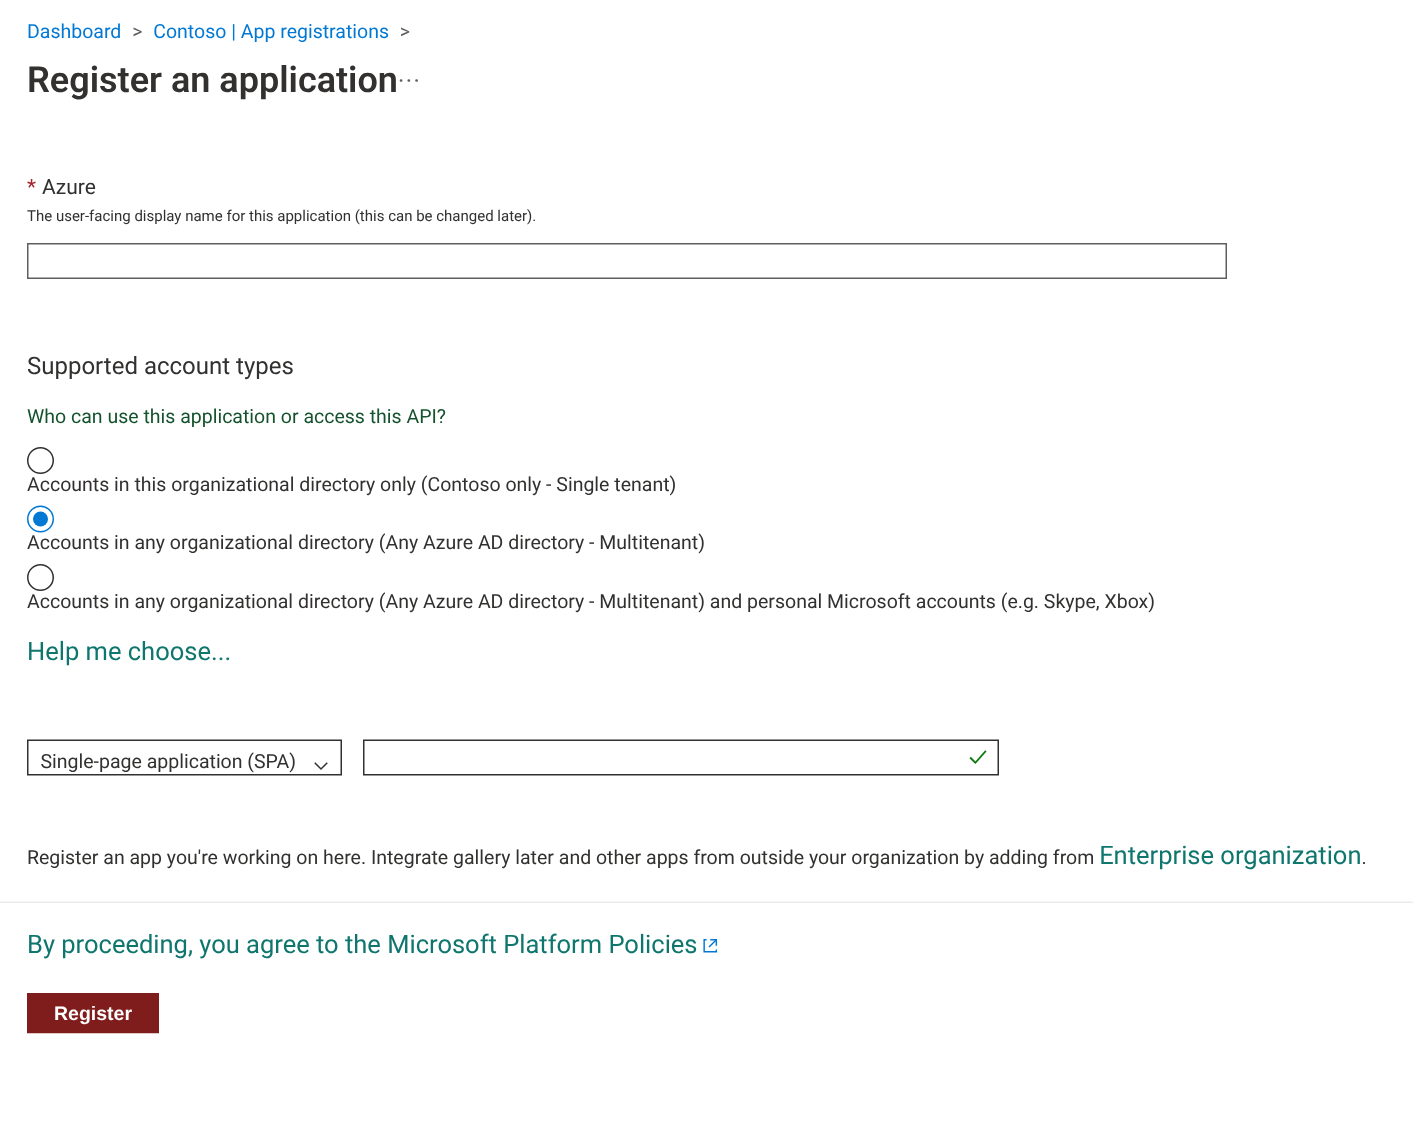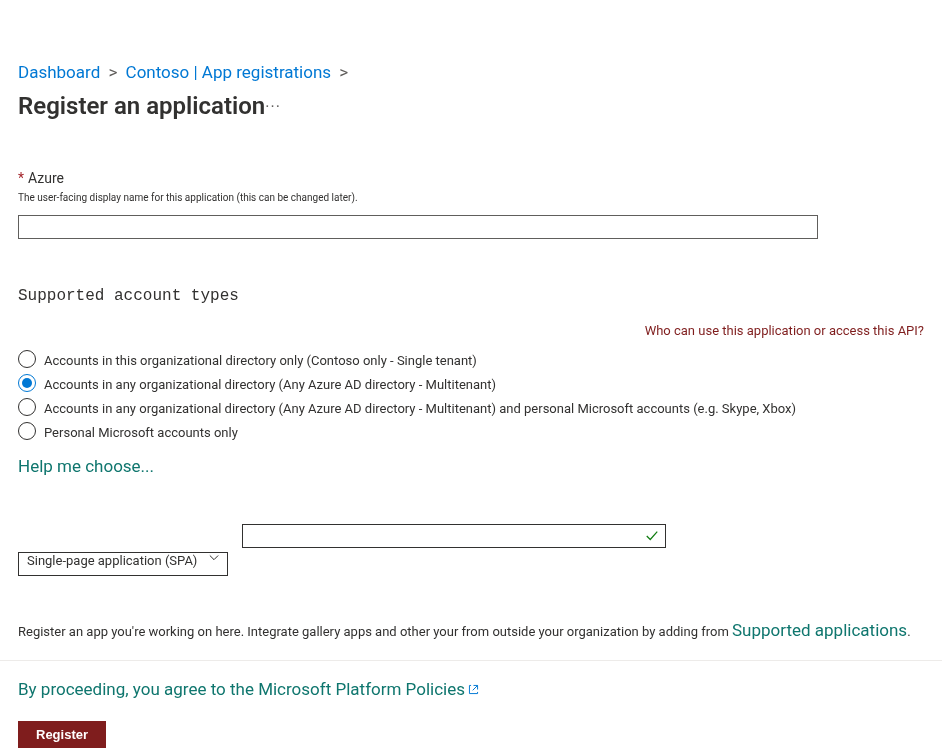--- a/index.html
+++ b/index.html
@@ -5,62 +5,61 @@
   * { box-sizing: border-box; margin: 0; padding: 0; }
   body {
     font-family: "Segoe UI", -apple-system, BlinkMacSystemFont, Roboto, "Helvetica Neue", sans-serif;
     font-size: 13px;
     color: #323130;
     background: #fff;
     padding: 14px 18px 0 18px;
     width: 942px;
   }
   .breadcrumb {
-    font-size: 17px;
+    font-size: 13px;
     color: #605e5c;
     margin-bottom: 10px;
-    margin-top: 48px;
   }
   .breadcrumb a { color: #0078d4; text-decoration: none; }
   .breadcrumb .sep { color: #605e5c; margin: 0 4px; }
   .title-row { display: flex; align-items: center; margin-bottom: 50px; }
   h1.page-title { font-size: 24px; font-weight: 600; color: #323130; }
   .more-icon { color: #605e5c; font-size: 16px; letter-spacing: 1px; cursor: pointer; }
   .section-label { font-size: 14px; color: #323130; margin-bottom: 6px; }
   .req-star { color: #a4262c; margin-right: 4px; }
   .help-text { font-size: 10px; color: #323130; margin-bottom: 12px; }
   .text-input {
     width: 800px;
     height: 24px;
     border: 1px solid #605e5c;
     padding: 2px 6px;
     font-size: 13px;
     margin-bottom: 48px;
   }
-  h2.section-heading { font-size: 16px; font-weight: 400; color: #323130; margin-bottom: 18px; font-family: Liberation Mono, monospace; }
-  .prompt-text { font-size: 13px; color: #7f1d1d; margin-bottom: 12px; text-align: right; }
+  h2.section-heading { font-size: 16px; font-weight: 400; color: #323130; margin-bottom: 18px; }
+  .prompt-text { font-size: 13px; color: #14532d; margin-bottom: 12px; }
   .radio-group { margin-bottom: 16px; }
-  .radio-row { display: flex; align-items: flex-end; margin-bottom: 6px; cursor: pointer; }
+  .radio-row { display: flex; align-items: flex-start; margin-bottom: 6px; cursor: pointer; flex-direction: column; }
   .radio-circle {
     width: 18px; height: 18px; border: 1px solid #323130; border-radius: 50%;
     margin-right: 8px; display: flex; align-items: center; justify-content: center;
     flex-shrink: 0;
   }
   .radio-circle.selected { border-color: #0078d4; }
   .radio-dot { width: 10px; height: 10px; background: #0078d4; border-radius: 50%; display: none; }
   .radio-circle.selected .radio-dot { display: block; }
   .radio-label { font-size: 13px; color: #323130; }
   .link { color: #0f766e; text-decoration: none; font-size: 17px; cursor: pointer; }
   .redirect-section { margin-top: 48px; }
   .redirect-desc { font-size: 13px; color: #323130; max-width: 800px; margin-bottom: 16px; line-height: 1.4; }
   .redirect-row { display: flex; gap: 14px; margin-bottom: 44px; }
   .select-wrap {
     width: 210px; height: 24px; border: 1px solid #323130;
-    display: flex; align-items: flex-start; justify-content: space-between;
-    padding: 0 8px; cursor: pointer; font-size: 13px; margin-top: 28px;
+    display: flex; align-items: flex-end; justify-content: space-between;
+    padding: 0 8px; cursor: pointer; font-size: 13px;
   }
   .chevron-down {
     width: 10px; height: 10px; display: inline-block;
   }
   .chevron-down svg { display: block; }
   .uri-input-wrap {
     width: 424px; height: 24px; border: 1px solid #323130;
     display: flex; align-items: center; justify-content: space-between;
     padding: 0 6px;
   }
@@ -116,24 +115,20 @@
   <div class="radio-row">
     <span class="radio-circle selected">
         <span class="radio-dot"></span>
       </span>
     <span class="radio-label">Accounts in any organizational directory (Any Azure AD directory - Multitenant)</span>
   </div>
   <div class="radio-row">
     <span class="radio-circle"></span>
     <span class="radio-label">Accounts in any organizational directory (Any Azure AD directory - Multitenant) and personal Microsoft accounts (e.g. Skype, Xbox)</span>
   </div>
-  <div class="radio-row">
-    <span class="radio-circle"></span>
-    <span class="radio-label">Personal Microsoft accounts only</span>
-  </div>
 </div>
 
 <a class="link">Help me choose...</a>
 
 
 <div class="redirect-section">
   <div class="redirect-row">
     <div class="select-wrap">
       <span>Single-page application (SPA)</span>
       <span class="chevron-down">
@@ -148,21 +143,21 @@
         <svg viewBox="0 0 16 16" width="14" height="14">
             <path d="M2 8 L6 12 L14 3" stroke="#107c10" stroke-width="1.4" fill="none"></path>
           </svg>
       </span>
     </div>
   </div>
 </div>
 
 
 <div class="footer-note">
-  <span>Register an app you're working on here. Integrate gallery apps and other your from outside your organization by adding from </span><a class="link">Supported applications</a><span>.</span>
+  <span>Register an app you're working on here. Integrate gallery later and other apps from outside your organization by adding from </span><a class="link">Enterprise organization</a><span>.</span>
 </div>
 
 <hr class="divider">
 
 
 <div class="policy-row">
   <a class="link">By proceeding, you agree to the Microsoft Platform Policies</a>
   <span class="ext-icon">
     <svg viewBox="0 0 16 16" width="13" height="13">
       <path d="M5 3 H3 V13 H13 V11" stroke="#0078d4" stroke-width="1.2" fill="none"></path>

